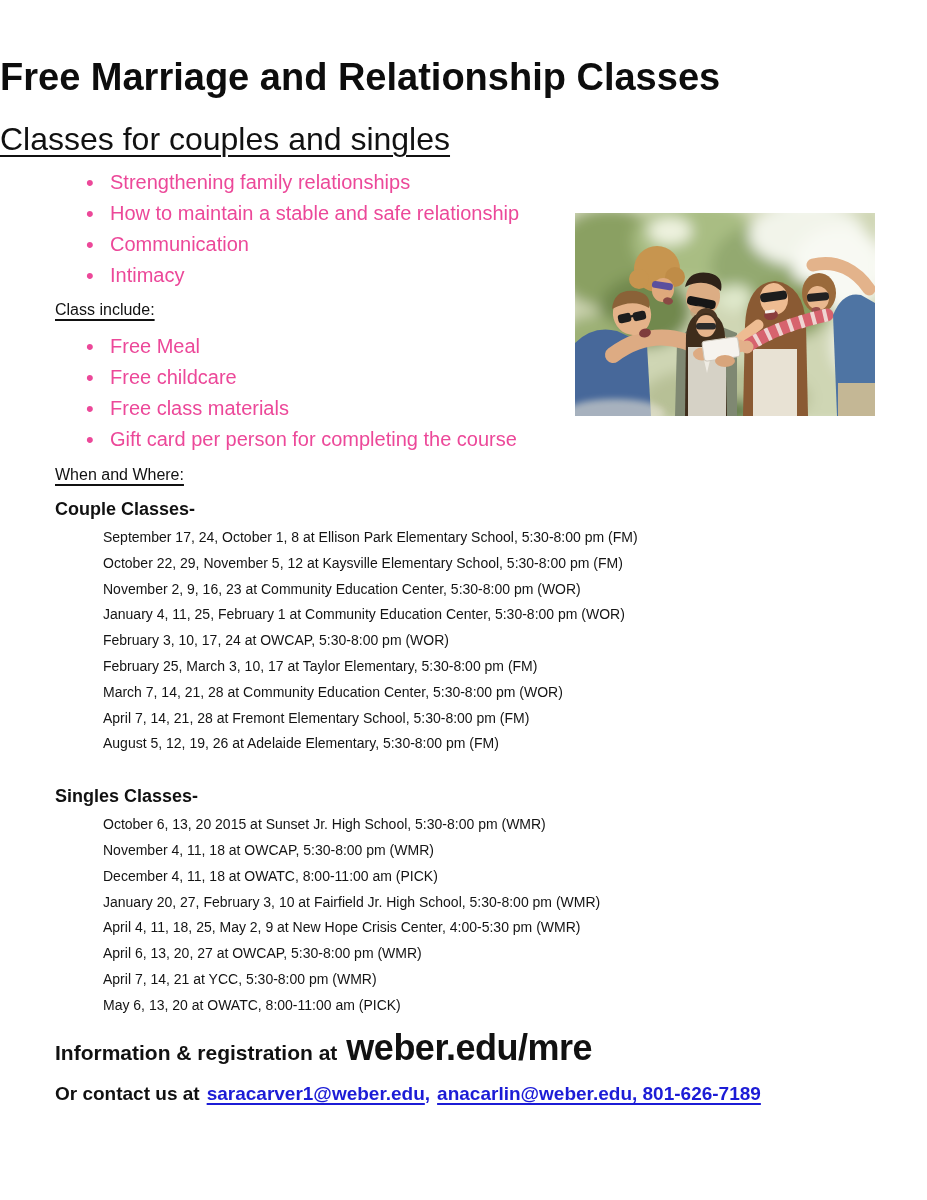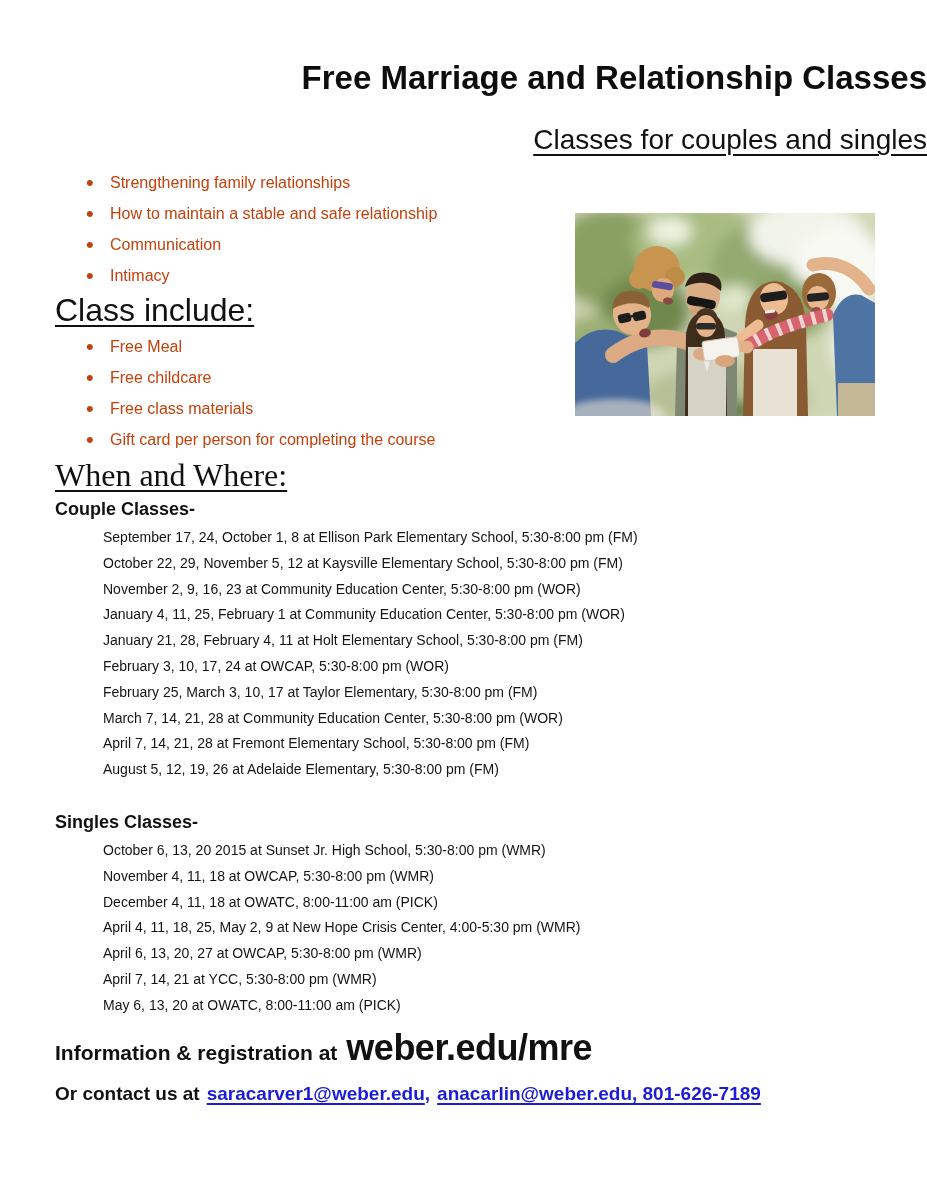--- a/index.html
+++ b/index.html
@@ -8,67 +8,67 @@
     width: 927px;
     height: 1200px;
     background: #ffffff;
     font-family: "Liberation Sans", sans-serif;
     color: #111111;
     overflow: hidden;
   }
   .title {
     margin: 0;
     padding-top: 57px;
-    text-align: right;
-    font-size: 33px;
+    text-align: left;
+    font-size: 38px;
     line-height: 41px;
     font-weight: bold;
     color: #0d0d0d;
   }
   .subtitle {
     margin: 27px 0 0 0;
-    text-align: right;
-    font-size: 28px;
+    text-align: left;
+    font-size: 32px;
     line-height: 29px;
     font-weight: normal;
     text-decoration: underline;
     text-underline-offset: 5px;
     text-decoration-thickness: 2px;
   }
   ul.bullets {
     list-style: none;
     margin: 0;
     padding: 0 0 0 110px;
   }
   ul.bullets li {
     position: relative;
-    font-size: 16px;
+    font-size: 20px;
     line-height: 31px;
-    color: #c2410c;
+    color: #ec4899;
   }
   ul.bullets li::before {
     content: "\2022";
     position: absolute;
     left: -24px;
     top: 0;
     font-size: 22px;
   }
   ul.topics { margin-top: 13px; }
   ul.include { margin-top: 7px; }
   .uheading {
     margin: 1px 0 0 55px;
-    font-size: 32px;
+    font-size: 16px;
     line-height: 28px;
     font-weight: normal;
     text-decoration: underline;
     text-underline-offset: 4px;
     text-decoration-thickness: 2px;
   }
   .uheading.class-include { margin-top: 5px; }
-  .uheading.when-where { margin-top: 6px; font-family: Liberation Serif, serif; }
+  .uheading.when-where { margin-top: 6px; }
   .sched-head {
     margin: 9px 8px 0 55px;
     font-size: 18px;
     line-height: 23px;
     font-weight: bold;
   }
   .sched-head.singles { margin-top: 28px; }
   .sched-lines { margin: 4px 0 0 55px; }
   .sched-line {
     font-size: 14px;
@@ -246,33 +246,33 @@
   </ul>
 
   <h3 class="uheading when-where">When and Where:</h3>
 
   <div class="sched-head">Couple Classes-</div>
   <div class="sched-lines">
     <div class="sched-line">September 17, 24, October 1, 8 at Ellison Park Elementary School, 5:30-8:00 pm (FM)</div>
     <div class="sched-line">October 22, 29, November 5, 12 at Kaysville Elementary School, 5:30-8:00 pm (FM)</div>
     <div class="sched-line">November 2, 9, 16, 23 at Community Education Center, 5:30-8:00 pm (WOR)</div>
     <div class="sched-line">January 4, 11, 25, February 1 at Community Education Center, 5:30-8:00 pm (WOR)</div>
-    <div class="sched-line">January 21, 28, February 4, 11 at Holt Elementary School, 5:30-8:00 pm (FM)</div>
     <div class="sched-line">February 3, 10, 17, 24 at OWCAP, 5:30-8:00 pm (WOR)</div>
     <div class="sched-line">February 25, March 3, 10, 17 at Taylor Elementary, 5:30-8:00 pm (FM)</div>
     <div class="sched-line">March 7, 14, 21, 28 at Community Education Center, 5:30-8:00 pm (WOR)</div>
     <div class="sched-line">April 7, 14, 21, 28 at Fremont Elementary School, 5:30-8:00 pm (FM)</div>
     <div class="sched-line">August 5, 12, 19, 26 at Adelaide Elementary, 5:30-8:00 pm (FM)</div>
   </div>
 
   <div class="sched-head singles">Singles Classes-</div>
   <div class="sched-lines">
     <div class="sched-line">October 6, 13, 20 2015 at Sunset Jr. High School, 5:30-8:00 pm (WMR)</div>
     <div class="sched-line">November 4, 11, 18 at OWCAP, 5:30-8:00 pm (WMR)</div>
     <div class="sched-line">December 4, 11, 18 at OWATC, 8:00-11:00 am (PICK)</div>
+    <div class="sched-line">January 20, 27, February 3, 10 at Fairfield Jr. High School, 5:30-8:00 pm (WMR)</div>
     <div class="sched-line">April 4, 11, 18, 25, May 2, 9 at New Hope Crisis Center, 4:00-5:30 pm (WMR)</div>
     <div class="sched-line">April 6, 13, 20, 27 at OWCAP, 5:30-8:00 pm (WMR)</div>
     <div class="sched-line">April 7, 14, 21 at YCC, 5:30-8:00 pm (WMR)</div>
     <div class="sched-line">May 6, 13, 20 at OWATC, 8:00-11:00 am (PICK)</div>
   </div>
 
   <p class="info-line">
     <span class="info-prefix">Information &amp; registration at</span><span class="info-url">weber.edu/mre</span>
   </p>
 

